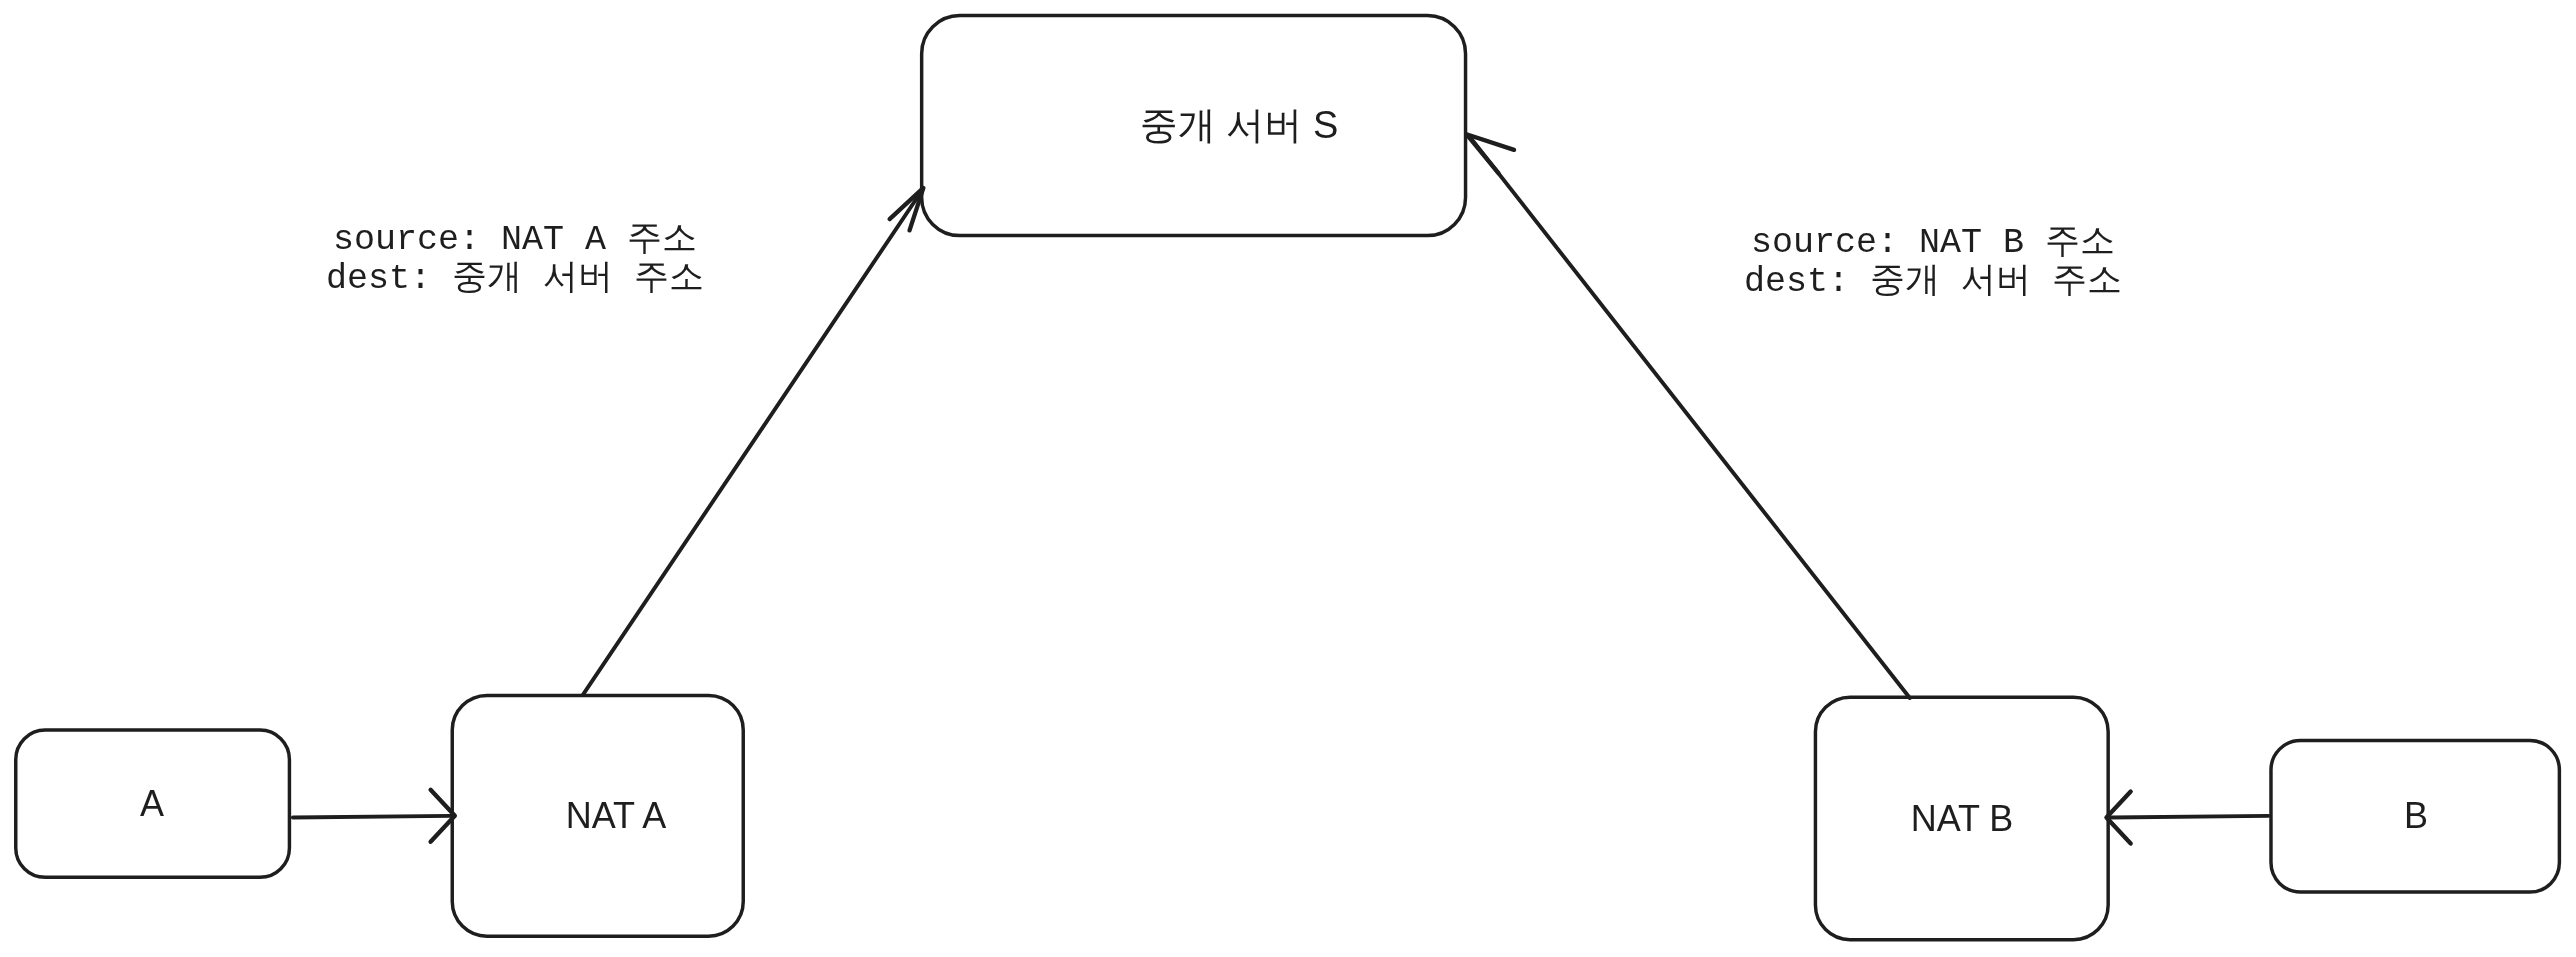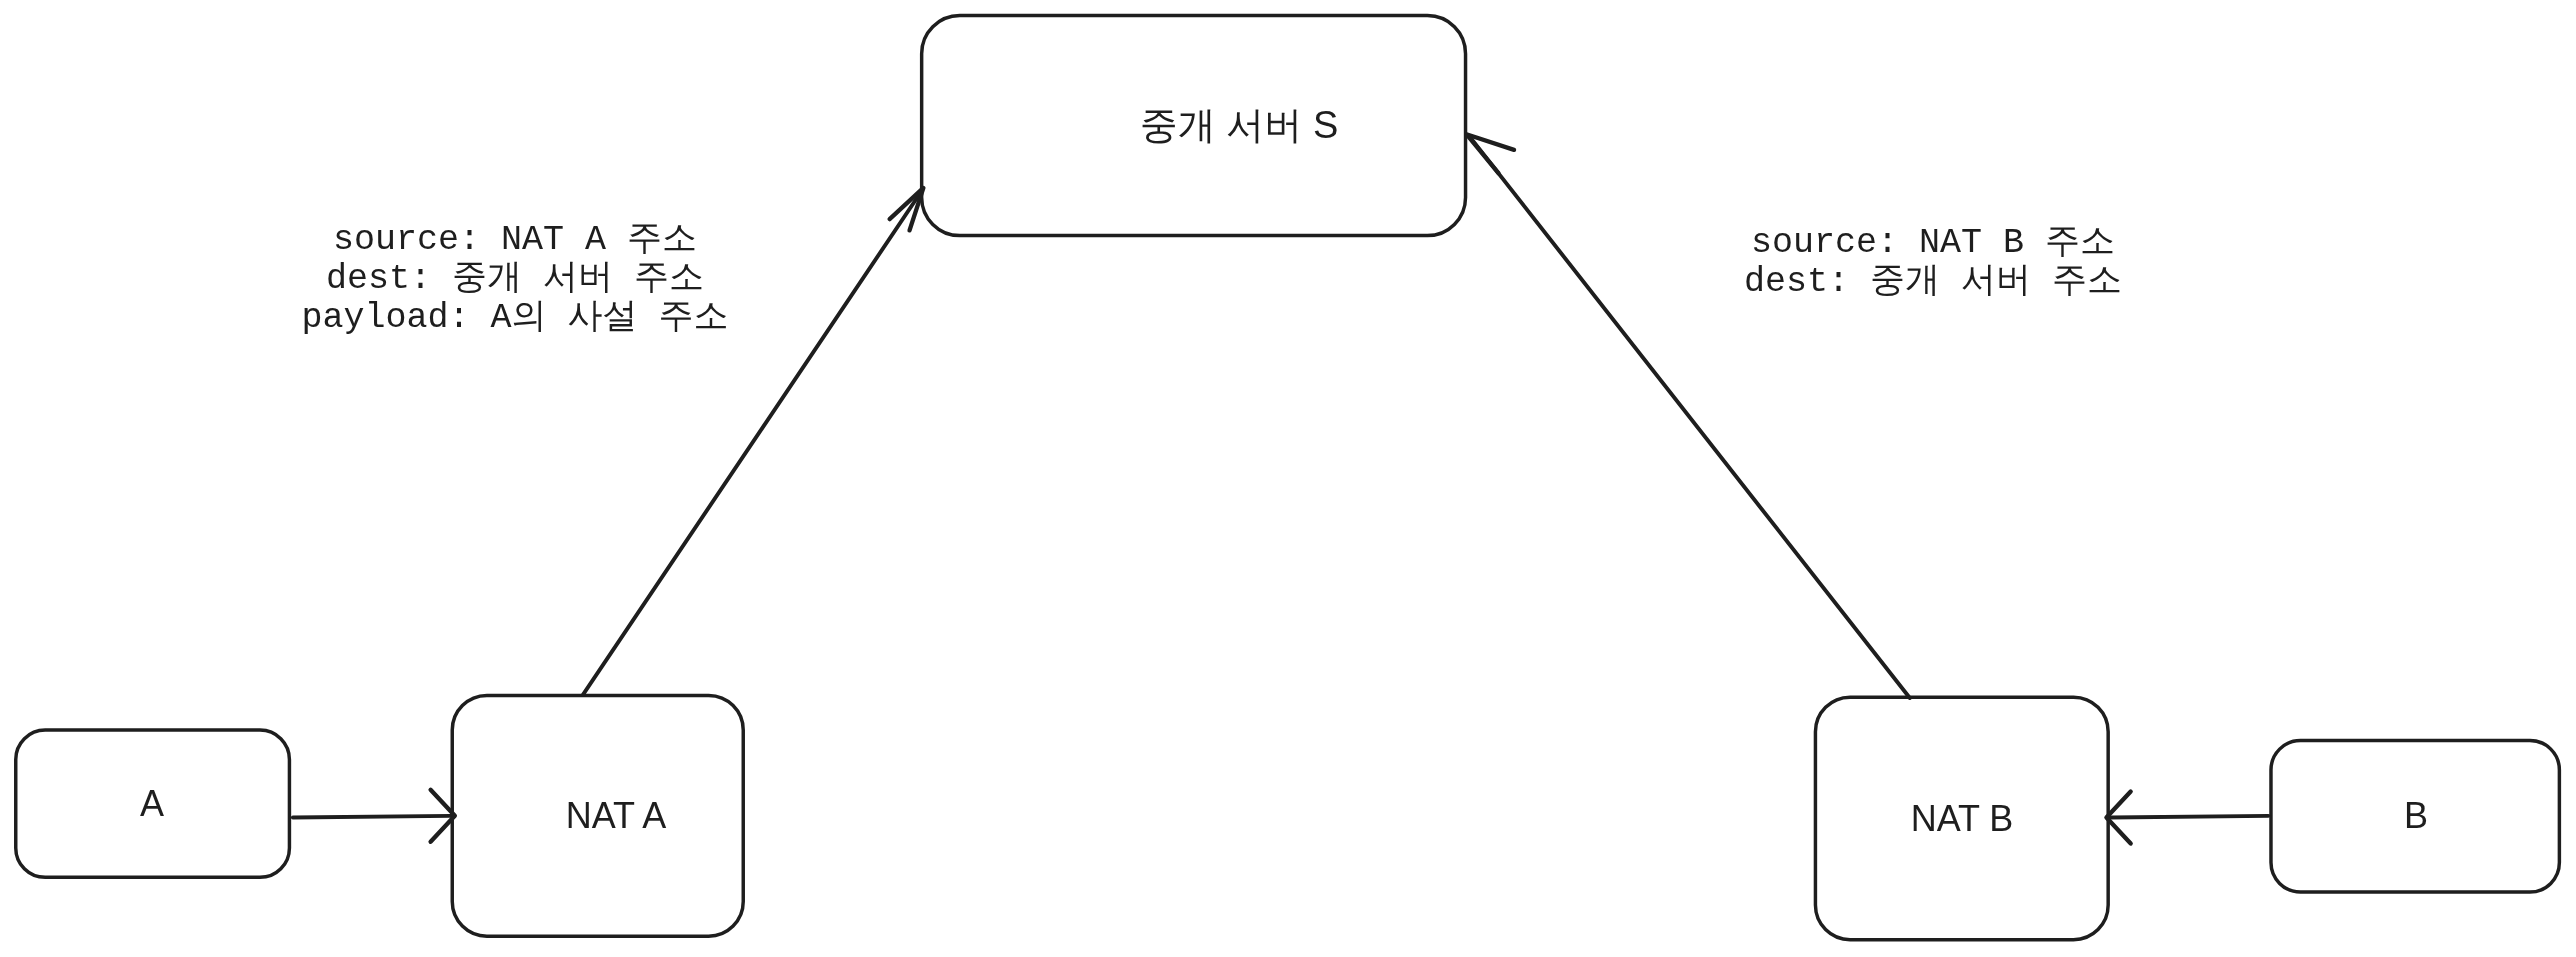--- a/index.html
+++ b/index.html
@@ -114,21 +114,20 @@
 
   <div class="node-label server" style="left:1194px; top:126px;">중개 서버 S</div>
 
   <div class="node-label" style="left:1962px; top:819px;text-align:center;">NAT B</div>
 
   <div class="node-label" style="left:2416px; top:816px;">B</div>
 
   <div class="packet-label" style="left:515px; top:221px;">
     <span class="line">source: NAT A 주소</span>
     <span class="line">dest: 중개 서버 주소</span>
-    <span class="line">payload: A의 사설 주소</span>
   </div>
 
   <div class="packet-label" style="left:1933px; top:208px;margin-top:16px;">
     <span class="line">source: NAT B 주소</span>
     <span class="line">dest: 중개 서버 주소</span>
   </div>
 
 </div>
 
 

